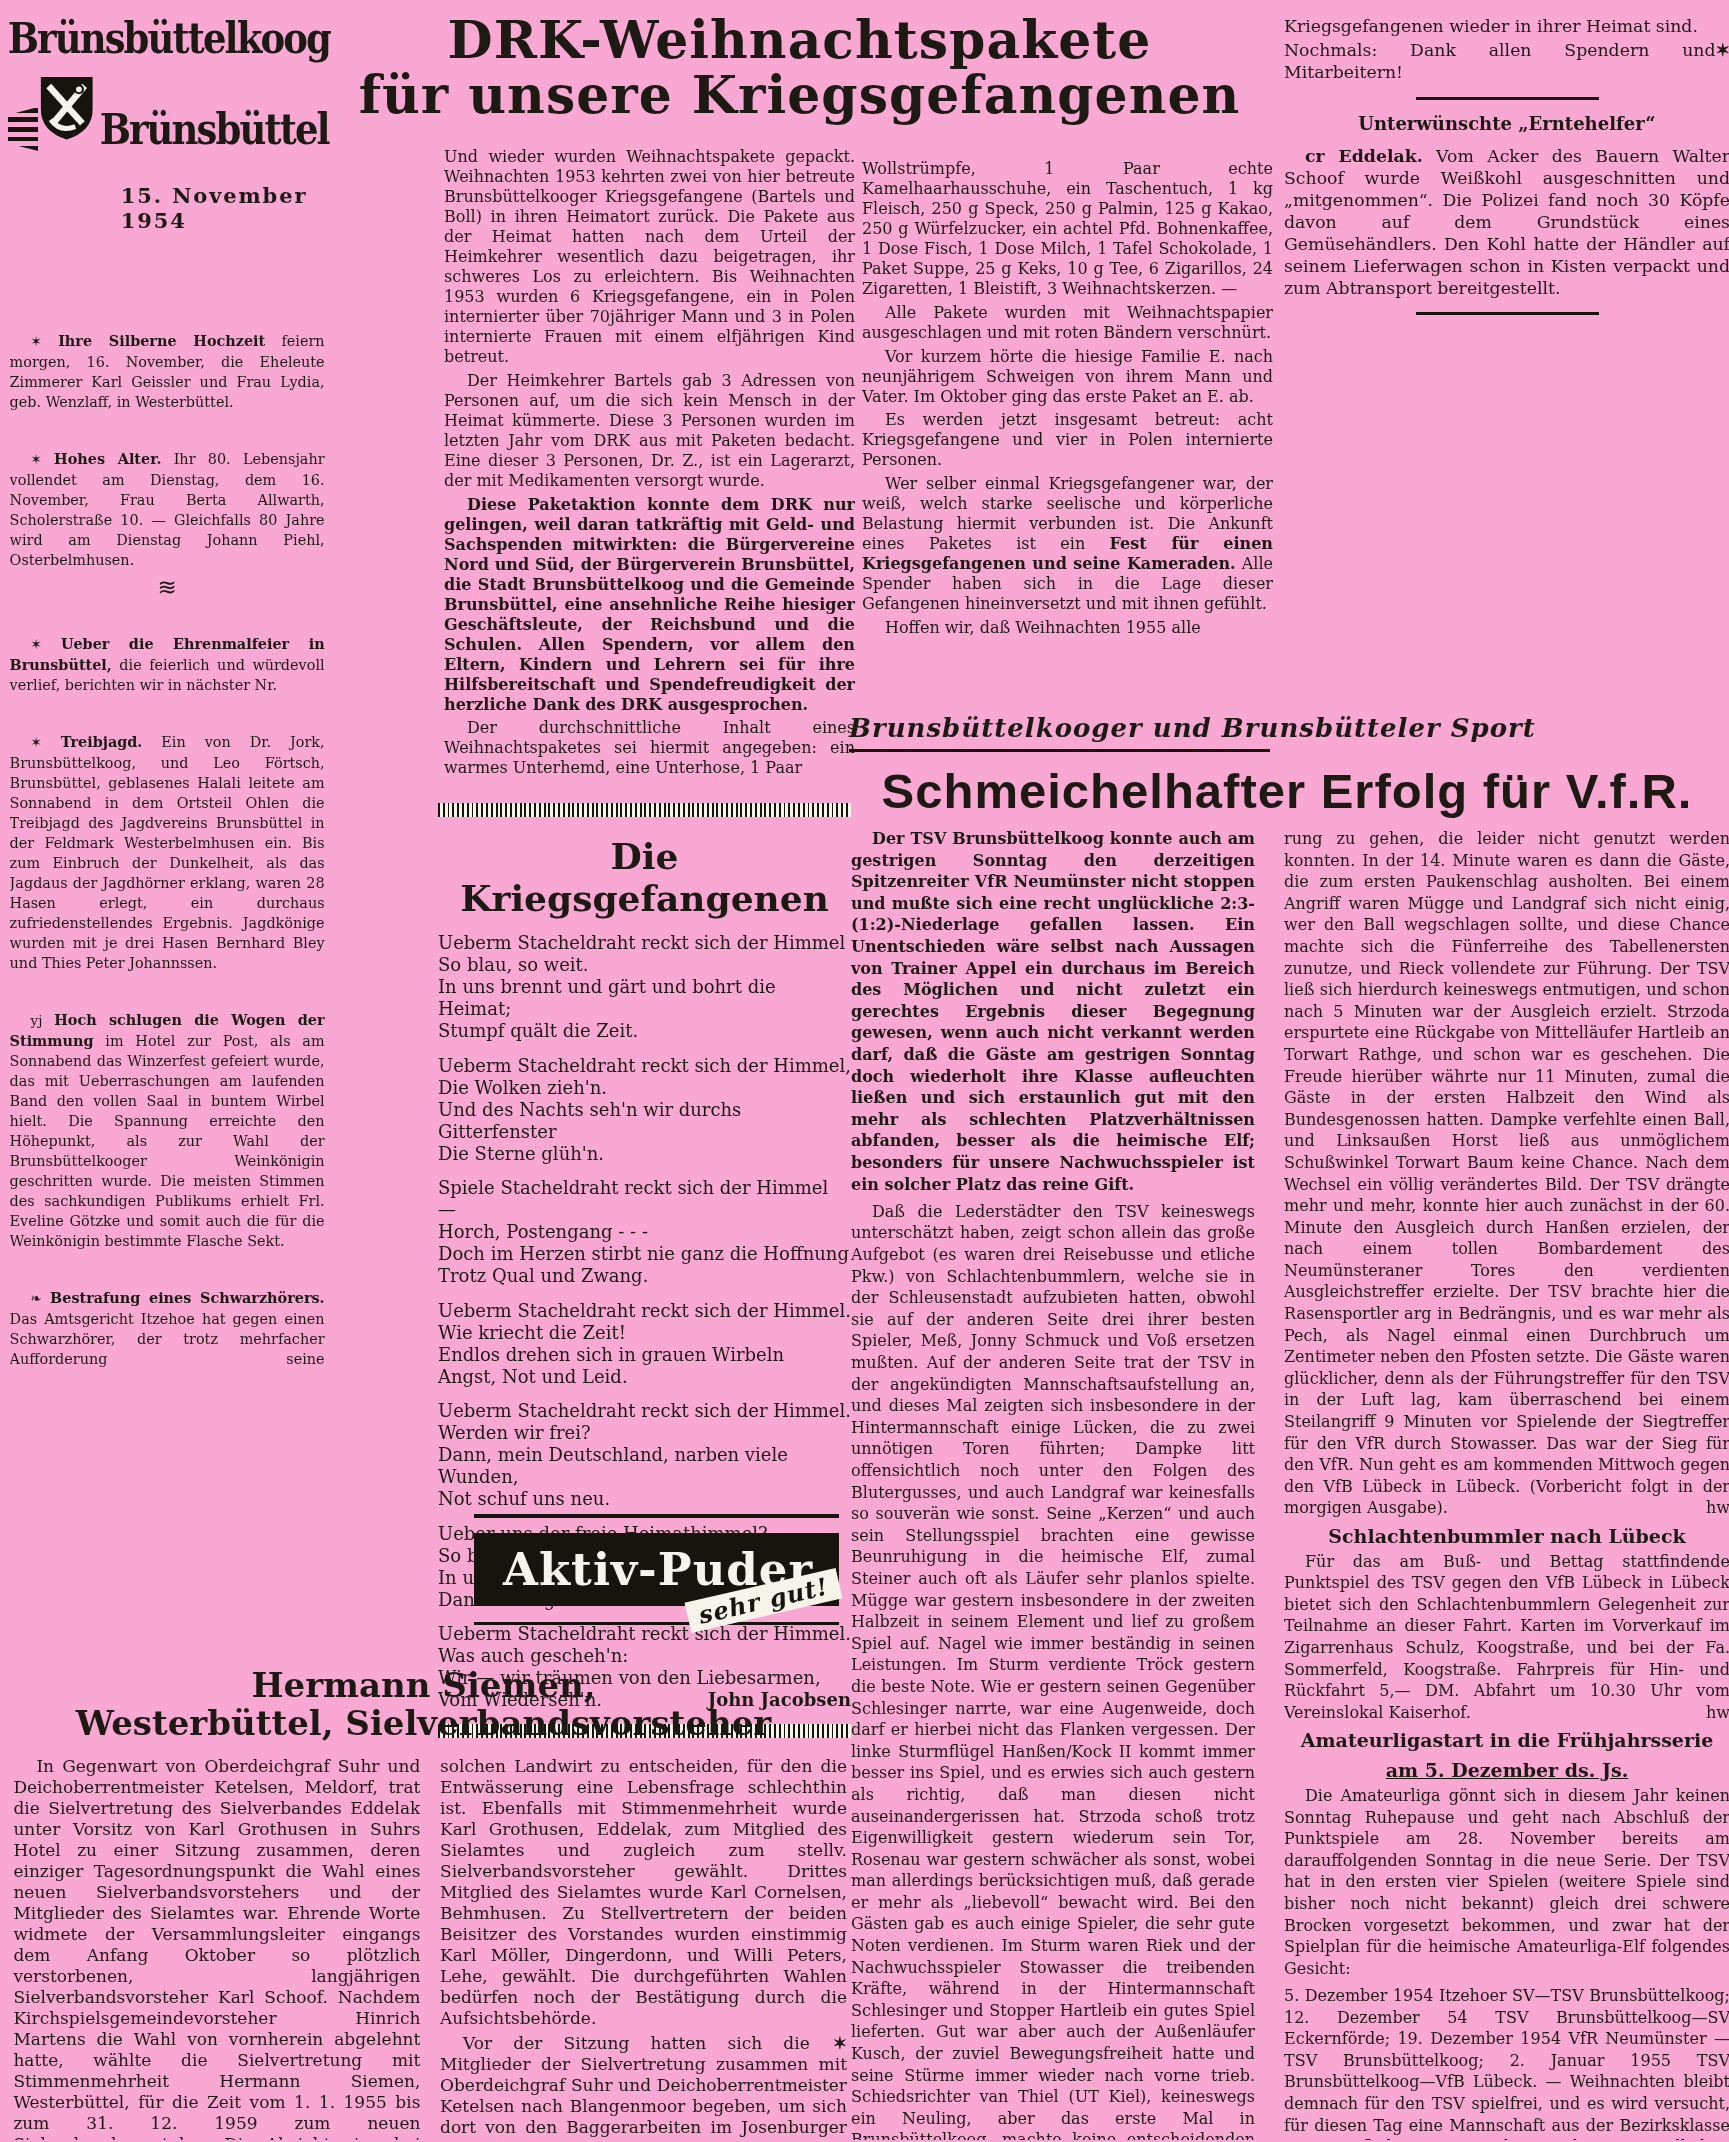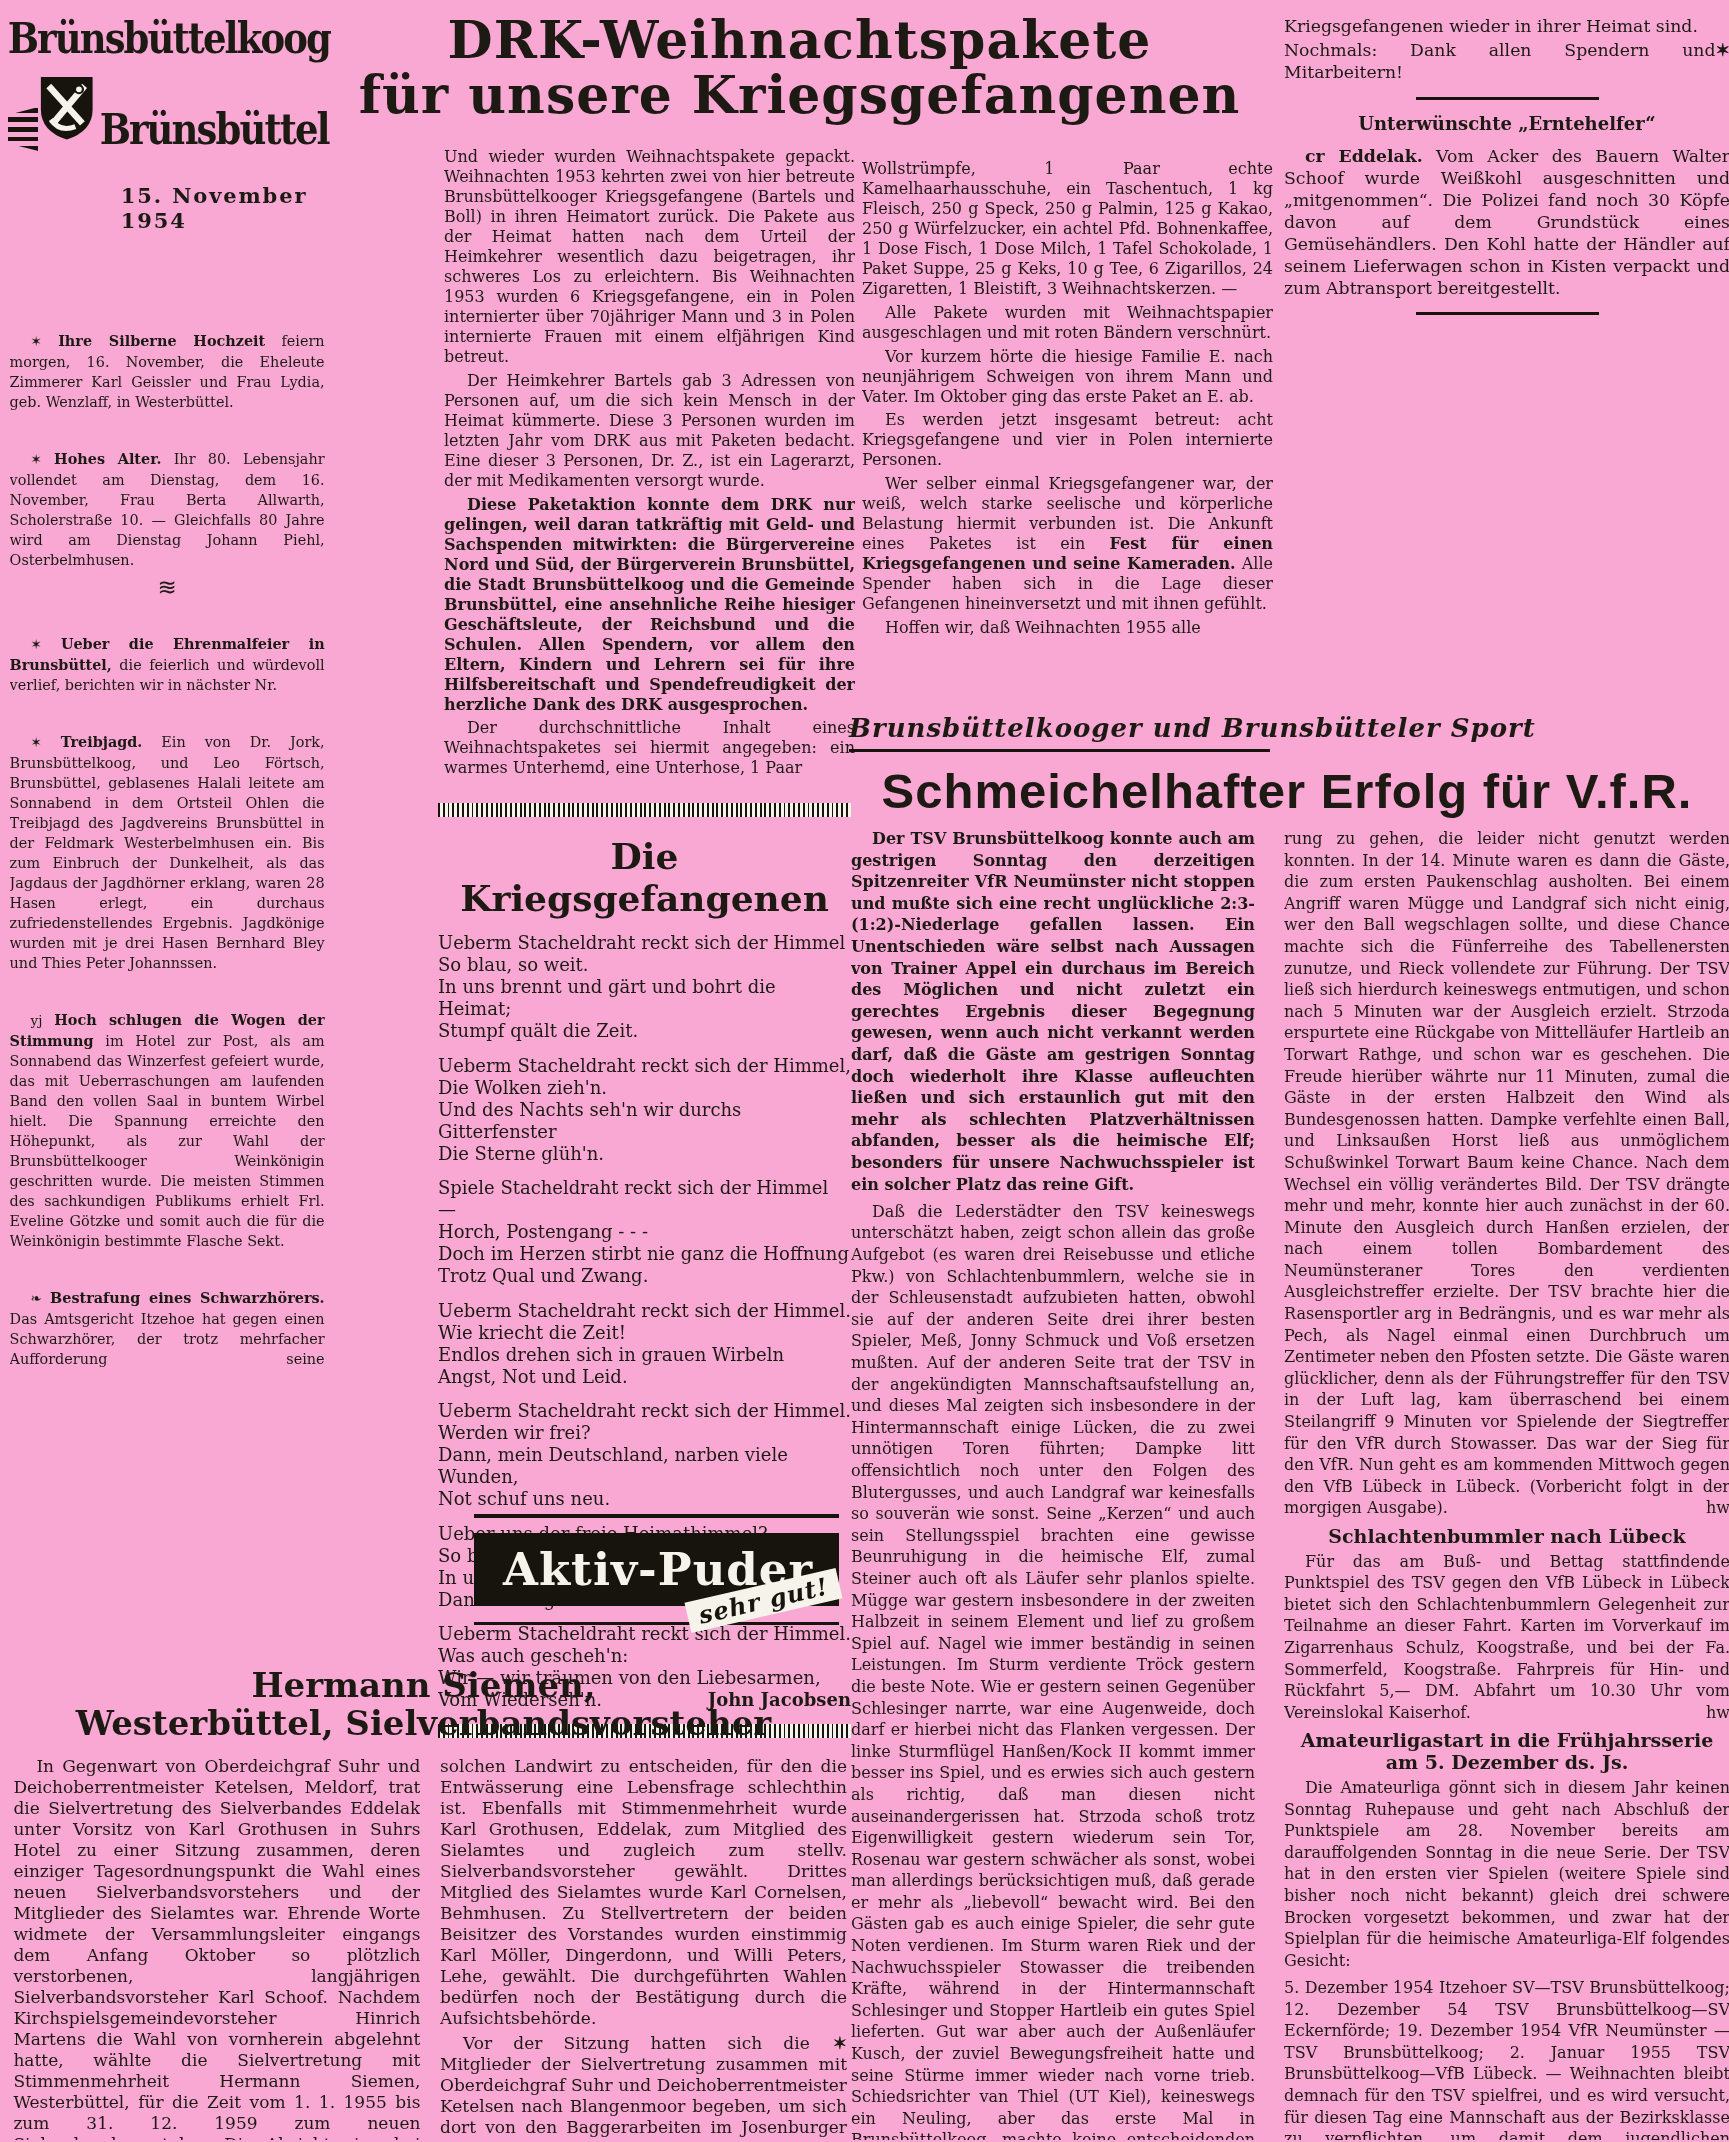--- a/index.html
+++ b/index.html
@@ -230,21 +230,21 @@
   </section>
   <section class="sp-c2">
     <p class="flush">
       <span>rung zu gehen, die leider nicht genutzt werden konnten. In der 14. Minute waren es dann die Gäste, die zum ersten Paukenschlag ausholten. Bei einem Angriff waren Mügge und Landgraf sich nicht einig, wer den Ball wegschlagen sollte, und diese Chance machte sich die Fünferreihe des Tabellenersten zunutze, und Rieck vollendete zur Führung. Der TSV ließ sich hierdurch keineswegs entmutigen, und schon nach 5 Minuten war der Ausgleich erzielt. Strzoda erspurtete eine Rückgabe von Mittelläufer Hartleib an Torwart Rathge, und schon war es geschehen. Die Freude hierüber währte nur 11 Minuten, zumal die Gäste in der ersten Halbzeit den Wind als Bundesgenossen hatten. Dampke verfehlte einen Ball, und Linksaußen Horst ließ aus unmöglichem Schußwinkel Torwart Baum keine Chance. Nach dem Wechsel ein völlig verändertes Bild. Der TSV drängte mehr und mehr, konnte hier auch zunächst in der 60. Minute den Ausgleich durch Hanßen erzielen, der nach einem tollen Bombardement des Neumünsteraner Tores den verdienten Ausgleichstreffer erzielte. Der TSV brachte hier die Rasensportler arg in Bedrängnis, und es war mehr als Pech, als Nagel einmal einen Durchbruch um Zentimeter neben den Pfosten setzte. Die Gäste waren glücklicher, denn als der Führungstreffer für den TSV in der Luft lag, kam überraschend bei einem Steilangriff 9 Minuten vor Spielende der Siegtreffer für den VfR durch Stowasser. Das war der Sieg für den VfR. Nun geht es am kommenden Mittwoch gegen den VfB Lübeck in Lübeck. (Vorbericht folgt in der morgigen Ausgabe).</span>
       <span class="sig">hw</span></p>
     <div class="sp-sub">Schlachtenbummler nach Lübeck</div>
     <p>
       <span>Für das am Buß- und Bettag stattfindende Punktspiel des TSV gegen den VfB Lübeck in Lübeck bietet sich den Schlachtenbummlern Gelegenheit zur Teilnahme an dieser Fahrt. Karten im Vorverkauf im Zigarrenhaus Schulz, Koogstraße, und bei der Fa. Sommerfeld, Koogstraße. Fahrpreis für Hin- und Rückfahrt 5,— DM. Abfahrt um 10.30 Uhr vom Vereinslokal Kaiserhof.</span>
       <span class="sig">hw</span></p>
     <div class="sp-sub" style="margin-bottom:0;">Amateurligastart in die Frühjahrsserie</div>
-    <div class="sp-sub" style="margin-top:0;">am 5. Dezember ds. Js.</div>
+    <div class="sp-sub" style="margin-top:8px;text-decoration:underline;">am 5. Dezember ds. Js.</div>
     <p>Die Amateurliga gönnt sich in diesem Jahr keinen Sonntag Ruhepause und geht nach Abschluß der Punktspiele am 28. November bereits am darauffolgenden Sonntag in die neue Serie. Der TSV hat in den ersten vier Spielen (weitere Spiele sind bisher noch nicht bekannt) gleich drei schwere Brocken vorgesetzt bekommen, und zwar hat der Spielplan für die heimische Amateurliga-Elf folgendes Gesicht:</p>
     <p class="flush">
       <span>5. Dezember 1954 Itzehoer SV—TSV Brunsbüttelkoog; 12. Dezember 54 TSV Brunsbüttelkoog—SV Eckernförde; 19. Dezember 1954 VfR Neumünster — TSV Brunsbüttelkoog; 2. Januar 1955 TSV Brunsbüttelkoog—VfB Lübeck. — Weihnachten bleibt demnach für den TSV spielfrei, und es wird versucht, für diesen Tag eine Mannschaft aus der Bezirksklasse zu verpflichten, um damit dem jugendlichen Nachwuchs eine weitere Bewährungsprobe ohne Punktspielhast zu geben.</span>
       </p>
   </section>
 
 </div>
 
 
 </body></html>

